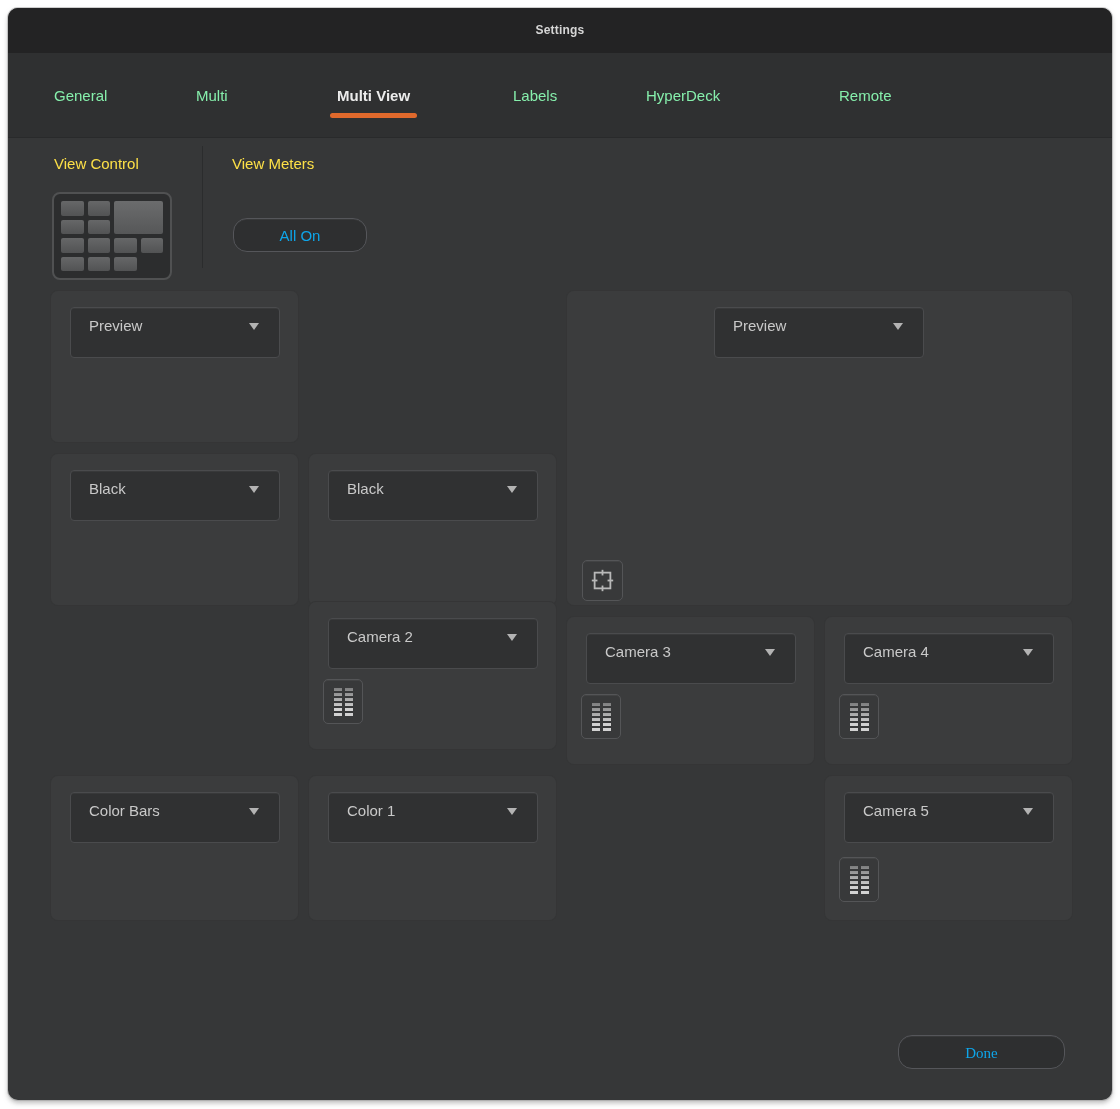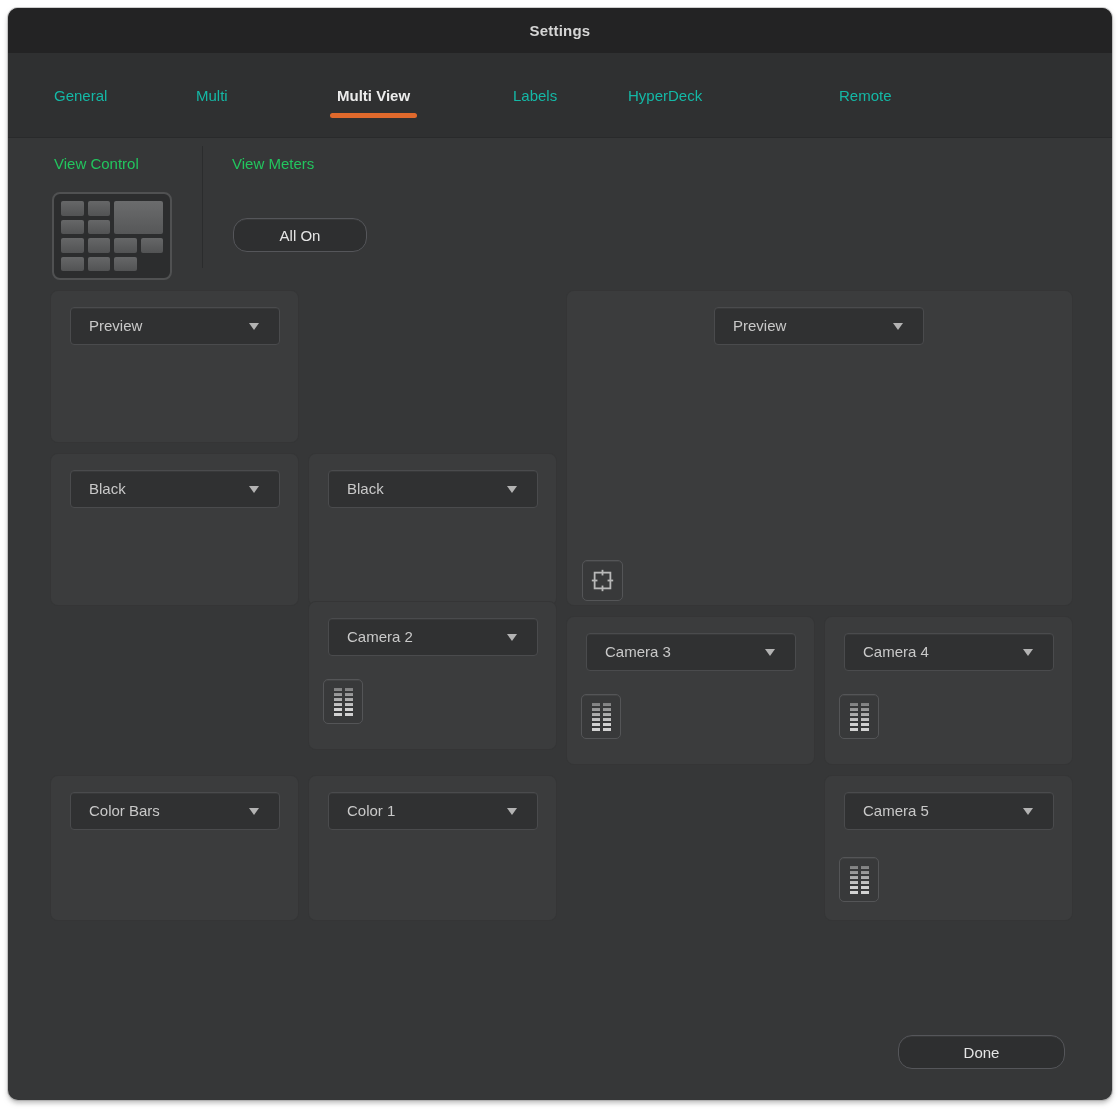--- a/index.html
+++ b/index.html
@@ -7,67 +7,67 @@
   *{box-sizing:border-box;}
   .window{
     position:absolute; left:8px; top:8px; width:1104px; height:1092px;
     background:#363738; border-radius:10px; overflow:hidden;
     box-shadow:0 0 0 1px rgba(150,150,150,.45), 0 3px 5px rgba(130,130,130,.55);
   }
   
   .titlebar{
     position:absolute; left:0; top:0; right:0; height:45px;
     background:#232324; text-align:center; line-height:45px;
-    font-size:15px; font-weight:700; color:#d6d6d6; letter-spacing:.2px;
+    font-size:12px; font-weight:700; color:#d6d6d6; letter-spacing:.2px;
   }
   
   .tabbar{
     position:absolute; left:0; top:45px; right:0; height:85px;
     background:#2f3031; border-bottom:1px solid #292a2b;
   }
   .tab{
     position:absolute; top:33px; height:20px; line-height:20px;
-    font-size:15px; color:#14b8a6; cursor:default; white-space:nowrap;
+    font-size:15px; color:#86efac; cursor:default; white-space:nowrap;
   }
   .tab.active{color:#ececec; font-weight:700;}
   .tab.active::after{
     content:""; position:absolute; left:-7px; right:-7px; top:27px; height:5px;
     border-radius:2.5px; background:var(--accent,#e0692c);
   }
   
   .section-label{
-    position:absolute; font-size:15px; color:#22c55e; white-space:nowrap;
+    position:absolute; font-size:15px; color:#fde047; white-space:nowrap;
   }
   .vdivider{
     position:absolute; left:194px; top:138px; width:1px; height:122px; background:#2b2c2d;
   }
   
   .vc-icon{
     position:absolute; left:44px; top:184px; width:120px; height:88px;
     background:#2c2d2e; border:2px solid #505152; border-radius:8px; padding:7px;
   }
   .vc-grid{display:grid; width:100%; height:100%;
     grid-template-columns:repeat(4,1fr); grid-template-rows:repeat(4,1fr); gap:4px;}
   .vc-grid i{display:block; border-radius:2px;
     background:linear-gradient(to bottom,#666768,#525354);}
   .vc-grid i.big{grid-column:3/5; grid-row:1/3;
     background:linear-gradient(to bottom,#6b6c6d,#565758);}
   
   .btn{
     position:absolute; background:#2e2f30; border:1px solid #55565a; border-radius:14px;
-    color:#e5e5e5; font-size:15px; font-family:"Liberation Sans",sans-serif;
+    color:#0ea5e9; font-size:15px; font-family:"Liberation Sans",sans-serif;
     text-align:center; box-shadow:inset 0 1px 0 rgba(255,255,255,.05); cursor:default;
   }
   
   .panel{
     position:absolute; background:#3b3c3d; border-radius:8px;
     box-shadow:inset 0 0 0 1px rgba(0,0,0,.10);
   }
   .dropdown{
-    position:absolute; left:20px; top:17px; width:210px; height:38px;
+    position:absolute; left:20px; top:17px; width:210px; height:51px;
     background:#303132; border:1px solid #4a4b4d; border-radius:4px;
     box-shadow:inset 0 1px 0 rgba(255,255,255,.04); cursor:default;
   }
   .dropdown.centered{left:148px;}
   .dd-label{
     position:absolute; left:18px; top:0; height:36px; line-height:36px;
     font-size:15px; color:#c9c9c9; white-space:nowrap;
   }
   .dd-arrow{
     position:absolute; right:20px; top:15px; width:0; height:0;
@@ -83,36 +83,36 @@
   .meter-btn{left:15px; top:78px; width:40px; height:45px;}
   .meter-glyph{display:flex; gap:3px;}
   .meter-glyph i{
     display:block; width:8px; height:28px;
     background:
       linear-gradient(to bottom, rgba(56,57,58,.55), rgba(56,57,58,0) 75%),
       repeating-linear-gradient(to bottom,#d2d2d2 0 3px, rgba(0,0,0,0) 3px 5px);
   }
   .safe-btn{left:16px; top:270px; width:41px; height:41px;}
   
-  .done-btn{left:890px; top:1027px; width:167px; height:34px; line-height:32px;}
+  .done-btn{left:890px; top:1027px; width:167px; height:34px; line-height:32px;font-family:Liberation Serif, serif;}
   .allon-btn{left:225px; top:210px; width:134px; height:34px; line-height:32px;}
 </style>
 </head>
 <body>
 
 <div class="window">
 
   <div class="titlebar">Settings</div>
 
   <div class="tabbar">
     <div class="tab" style="left:46px">General</div>
     <div class="tab" style="left:188px">Multi</div>
     <div class="tab active" style="left:329px">Multi View</div>
     <div class="tab" style="left:505px">Labels</div>
-    <div class="tab" style="left:620px">HyperDeck</div>
+    <div class="tab" style="left:638px">HyperDeck</div>
     <div class="tab" style="left:831px">Remote</div>
   </div>
 
   <div class="section-label" style="left:46px; top:147px">View Control</div>
   <div class="vdivider"></div>
   <div class="section-label" style="left:224px; top:147px">View Meters</div>
 
   <div class="vc-icon">
     <div class="vc-grid">
       <i></i>

